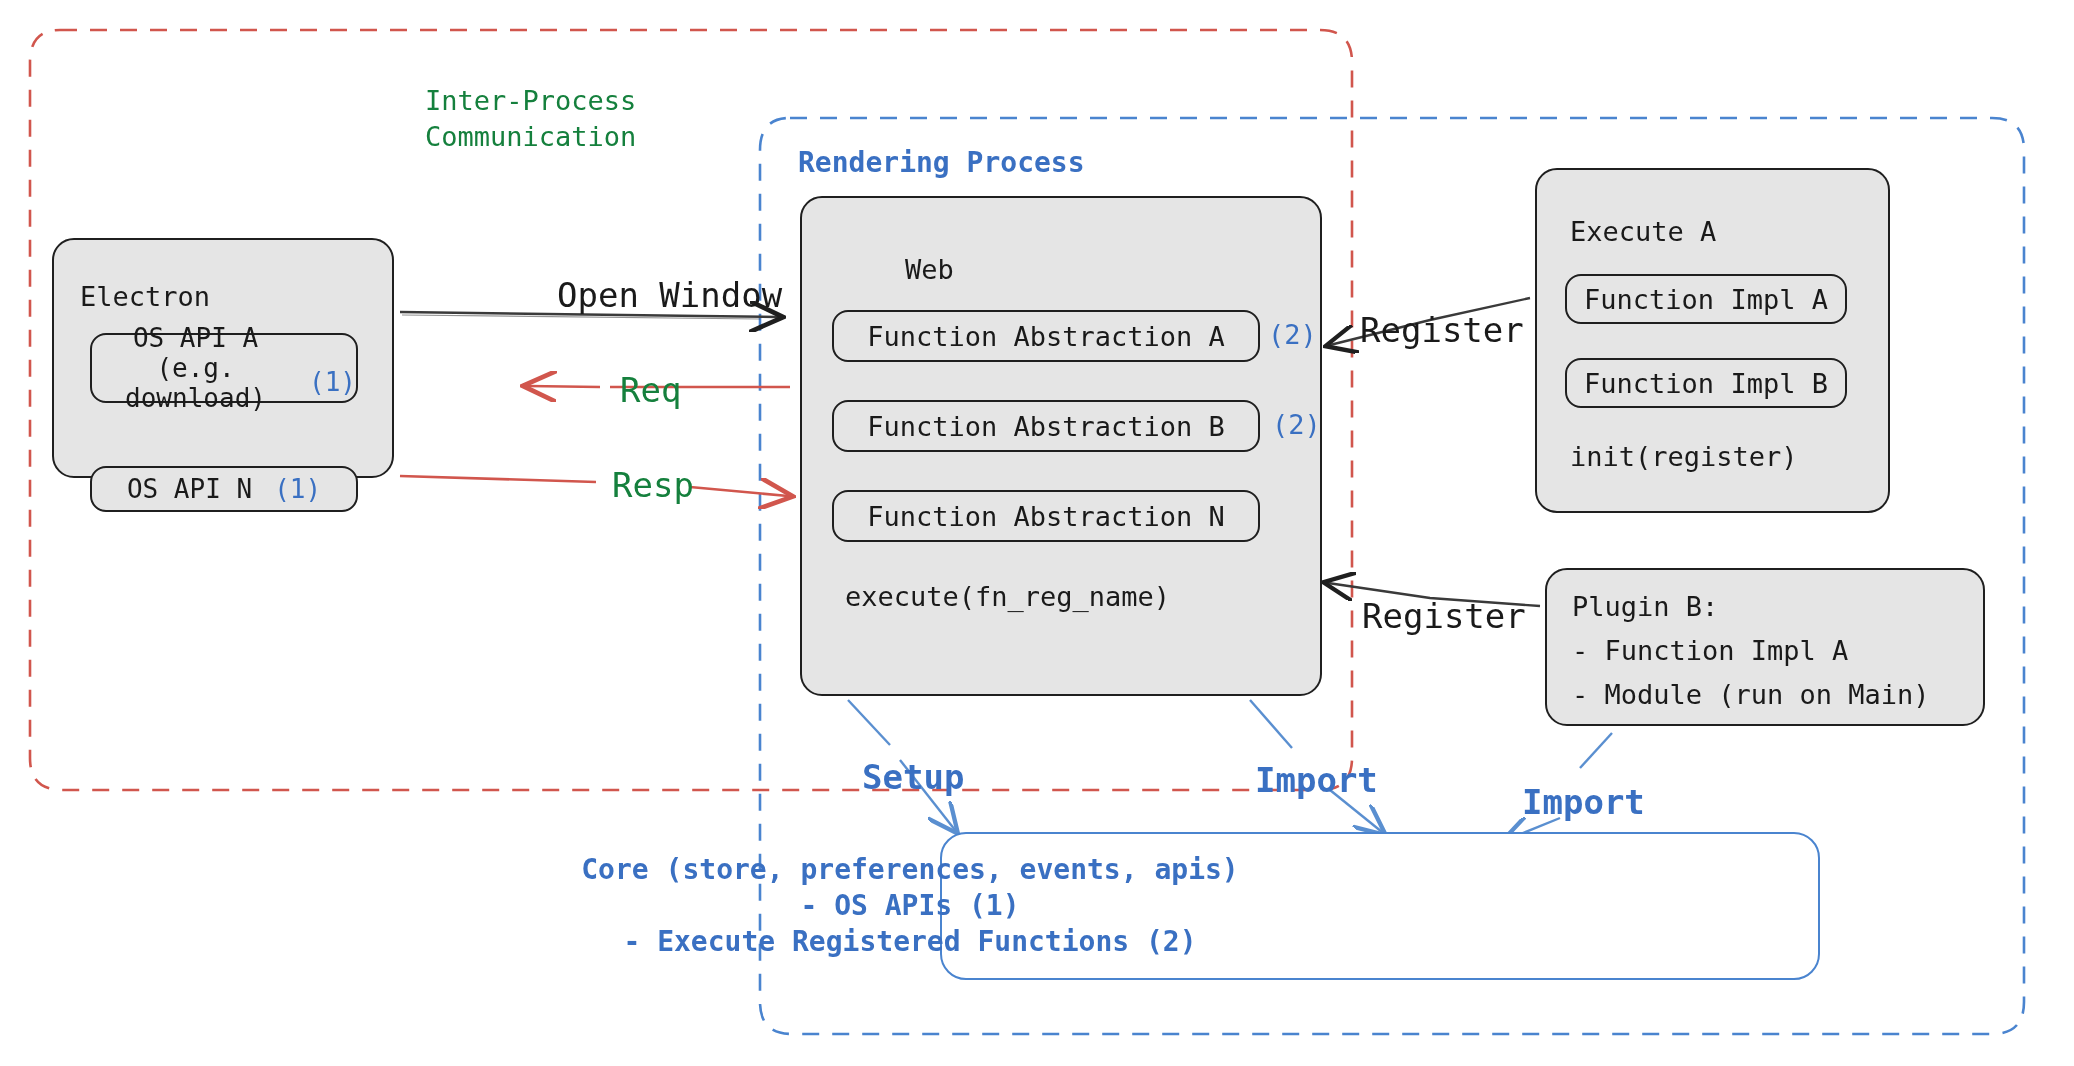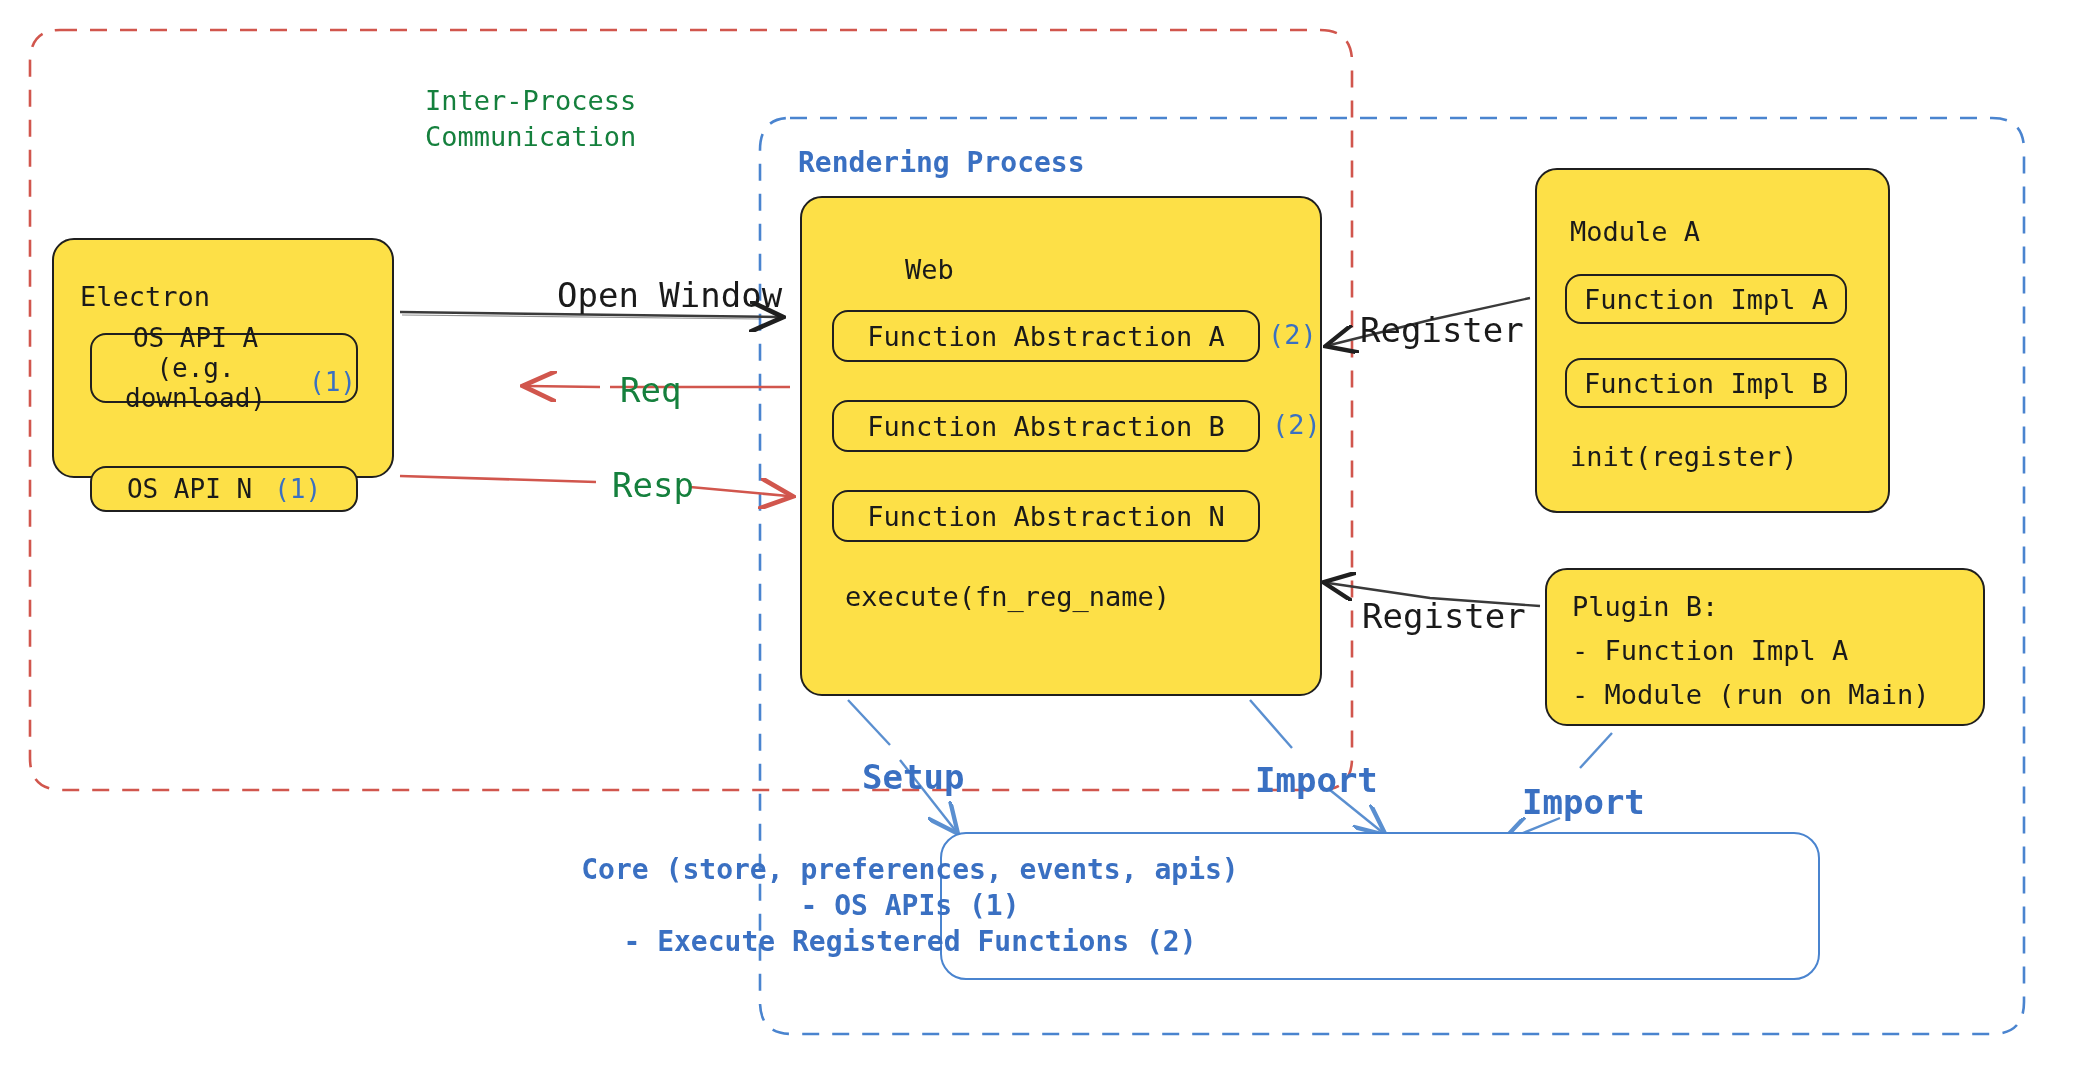--- a/index.html
+++ b/index.html
@@ -6,21 +6,21 @@
   body{
     width:2074px;height:1066px;position:relative;overflow:hidden;
     font-family:"DejaVu Sans Mono","Liberation Mono",monospace;
     color:#1a1a1a;
   }
   .stage{position:absolute;inset:0;}
   svg.layer{position:absolute;left:0;top:0;width:2074px;height:1066px;pointer-events:none;}
 
   .node{position:absolute;box-sizing:border-box;}
   .rbox{
-    border:2.5px solid #1f1f1f;border-radius:22px;background:#fde047;
+    border:2.5px solid #1f1f1f;border-radius:22px;background:#e5e5e5;
   }
   .rbox.inner{border-width:2px;border-radius:16px;}
   .lbl{
     position:absolute;white-space:pre;line-height:1.28;
     font-family:"DejaVu Sans Mono","Liberation Mono",monospace;
   }
   .t-title{font-size:27px;}
   .t-box{font-size:27px;}
   .t-sm{font-size:26px;}
   .red{color:#15803d;}
@@ -178,21 +178,21 @@
   </div>
   <div class="lbl t-box blue" id="tag-2b">(2)</div>
 
   <div class="node rbox inner center" id="fa-n">
     <span class="t-box">Function Abstraction N</span>
   </div>
 
   <div class="lbl t-box" id="fa-exec">execute(fn_reg_name)</div>
 
   <div class="node rbox" id="pluginA-box"></div>
-  <div class="lbl t-title" id="pluginA-title">Module A</div>
+  <div class="lbl t-title" id="pluginA-title">Execute A</div>
   <div class="node rbox inner center" id="pluginA-f1">
     <span class="t-box">Function Impl A</span>
   </div>
   <div class="node rbox inner center" id="pluginA-f2">
     <span class="t-box">Function Impl B</span>
   </div>
   <div class="lbl t-box" id="pluginA-init">init(register)</div>
 
   <div class="node rbox" id="pluginB-box"></div>
   <div class="lbl t-box" id="pluginB-l1">Plugin B:</div>

